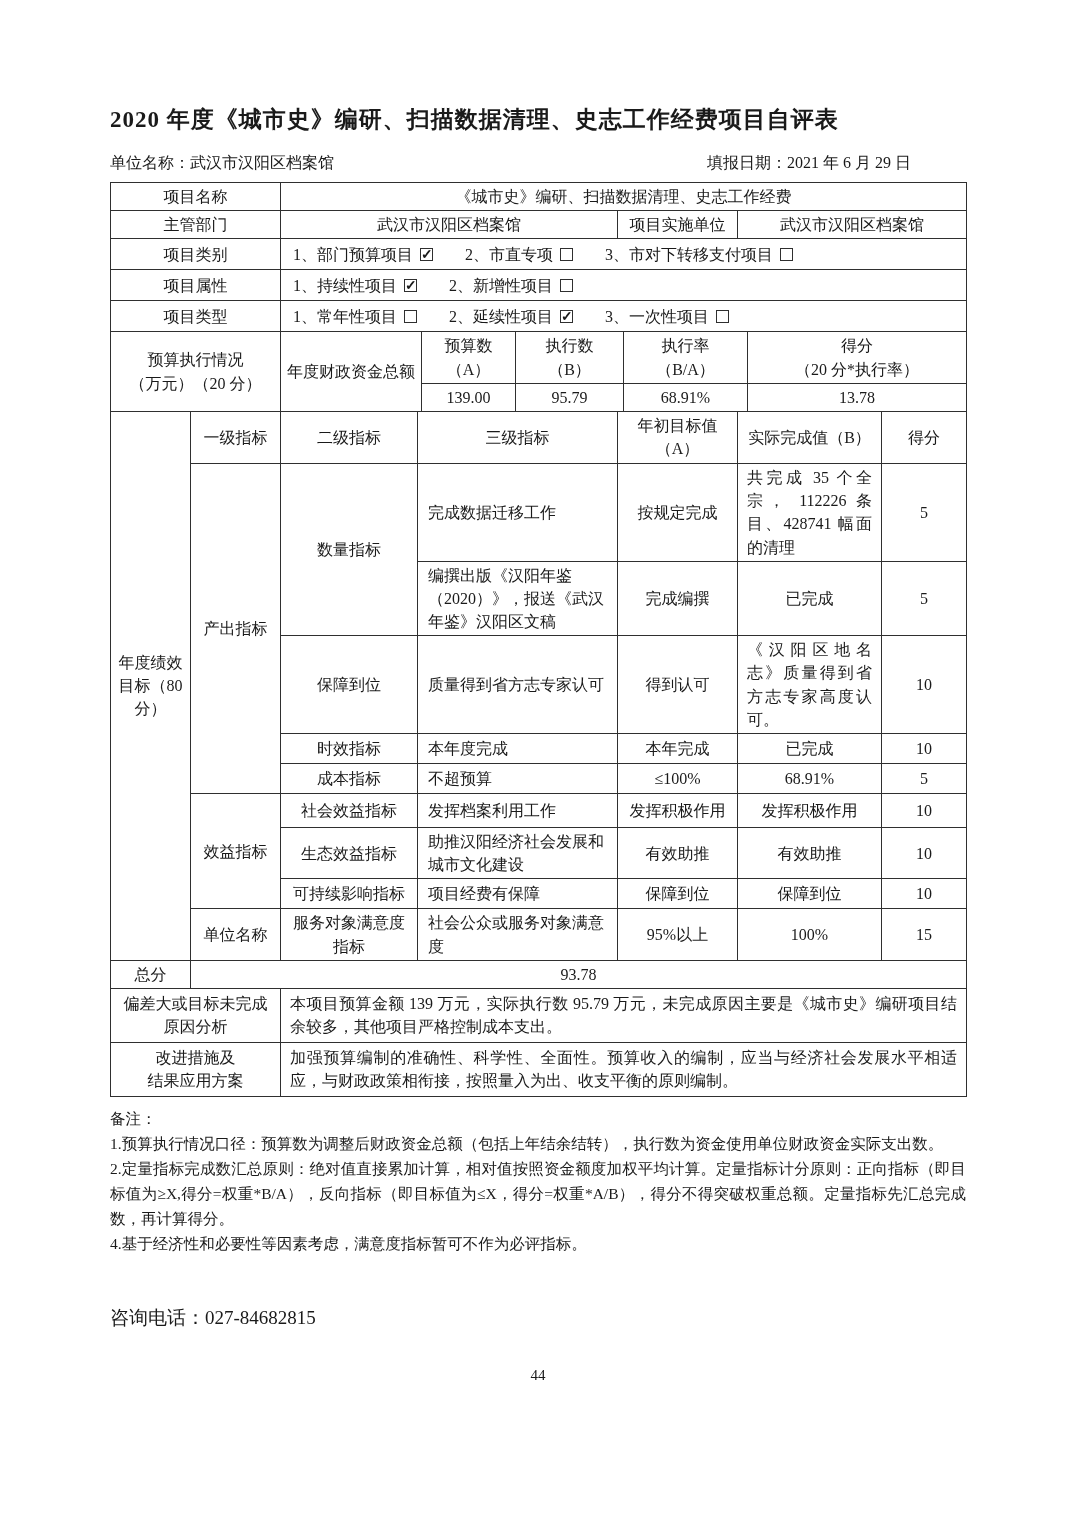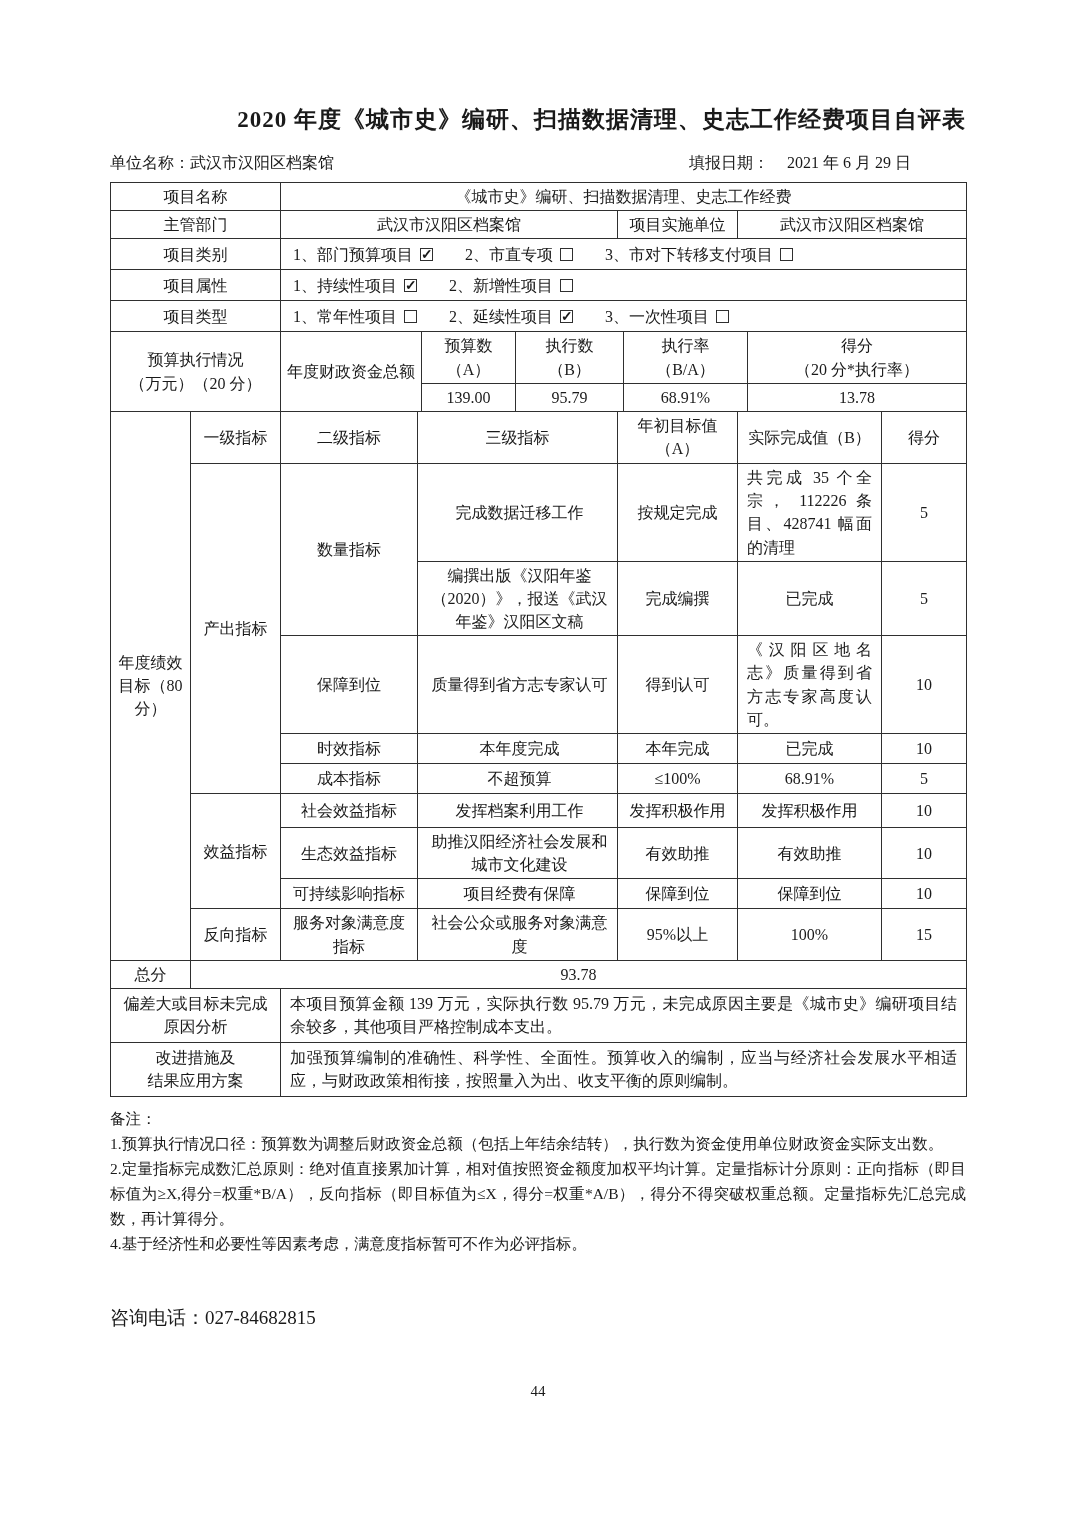--- a/index.html
+++ b/index.html
@@ -3,41 +3,41 @@
 <meta charset="utf-8">
 <style>
   * { box-sizing: border-box; }
   html,body { margin:0; padding:0; background:#ffffff; }
   .page {
     width:1076px; height:1522px; margin:0 auto; background:#ffffff;
     font-family:"Liberation Serif","DejaVu Serif",serif;
     color:#1a1a1a; position:relative; overflow:hidden;
   }
   .content { width:856px; margin:0 auto; padding-top:104px; }
-  .doc-title { font-size:23px; font-weight:bold; text-align:right; margin:0 0 18px 0; letter-spacing:1px; }
+  .doc-title { font-size:23px; font-weight:bold; text-align:left; margin:0 0 18px 0; letter-spacing:1px; }
   .meta-row { display:flex; justify-content:space-between; align-items:flex-end; font-size:16px; margin-bottom:8px; }
-  .meta-right { display:flex; gap:18px; padding-right:55px;justify-content:flex-end; }
+  .meta-right { display:flex; padding-right:55px;justify-content:flex-end; }
   table { border-collapse:collapse; width:856px; table-layout:fixed; }
   table + table { margin-top:-1px; }
   td { border:1px solid #2f2f2f; font-size:16px; text-align:center; vertical-align:middle; padding:2px 6px; line-height:1.45; word-break:break-word; }
-  td.left { text-align:center; padding-left:10px; }
+  td.left { text-align:left; padding-left:10px; }
   td.just { text-align:justify; text-justify:inter-character; padding-left:9px; padding-right:9px; }
   .opts { text-align:left; padding-left:12px; }
   .opt { margin-right:28px; white-space:nowrap; }
   .cb { display:inline-block; width:13px; height:13px; border:1px solid #2f2f2f; margin-left:7px; vertical-align:-1px; position:relative; }
   .cb.checked::after { content:"✓"; position:absolute; left:0px; top:-4px; font-size:14px; font-weight:bold; color:#1a1a1a; }
   .rA1{height:27px}.rA2{height:28px}.rA3{height:31px}.rA4{height:31px}.rA5{height:31px}
   .rB1{height:44px}.rB2{height:27px}
   .rC1{height:52px}.rC2{height:92px}.rC3{height:72px}.rC4{height:88px}.rC5{height:30px}
   .rC6{height:30px}.rC7{height:34px}.rC8{height:44px}.rC9{height:30px}.rC10{height:46px}
   .rD1{height:27px}.rD2{height:54px}.rD3{height:54px}
   .notes { font-size:15.5px; line-height:1.62; margin-top:9px; }
   .notes p { margin:0; text-align:justify; }
   .phone { font-size:19px; margin-top:48px; }
-  .page-num { text-align:center; font-size:15px; margin-top:52px; }
+  .page-num { text-align:center; font-size:15px; margin-top:36px; }
 </style>
 </head>
 <body>
 
 <div class="page">
   <div class="content">
 
     <h1 class="doc-title">2020 年度《城市史》编研、扫描数据清理、史志工作经费项目自评表</h1>
 
     <div class="meta-row">
@@ -210,21 +210,21 @@
         <td>10</td>
       </tr>
       <tr class="rC9">
         <td>可持续影响指标</td>
         <td class="left">项目经费有保障</td>
         <td>保障到位</td>
         <td>保障到位</td>
         <td>10</td>
       </tr>
       <tr class="rC10">
-        <td>反向指标</td>
+        <td>单位名称</td>
         <td>服务对象满意度指标</td>
         <td class="left">社会公众或服务对象满意度</td>
         <td>95%以上</td>
         <td>100%</td>
         <td>15</td>
       </tr>
     </tbody>
       </table>
 
     <table>

